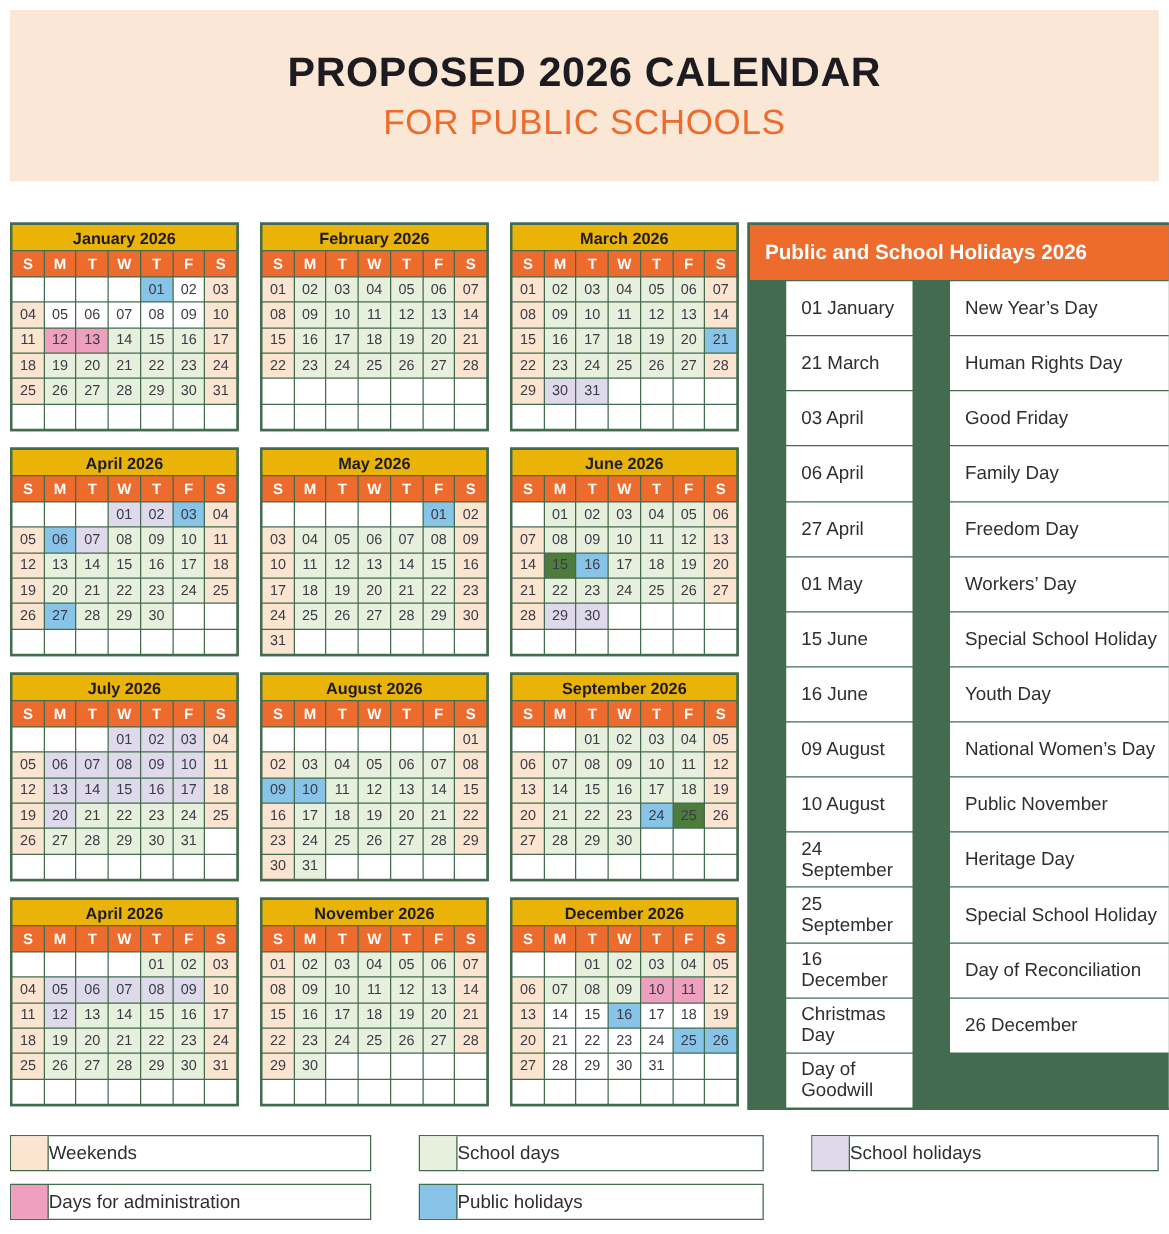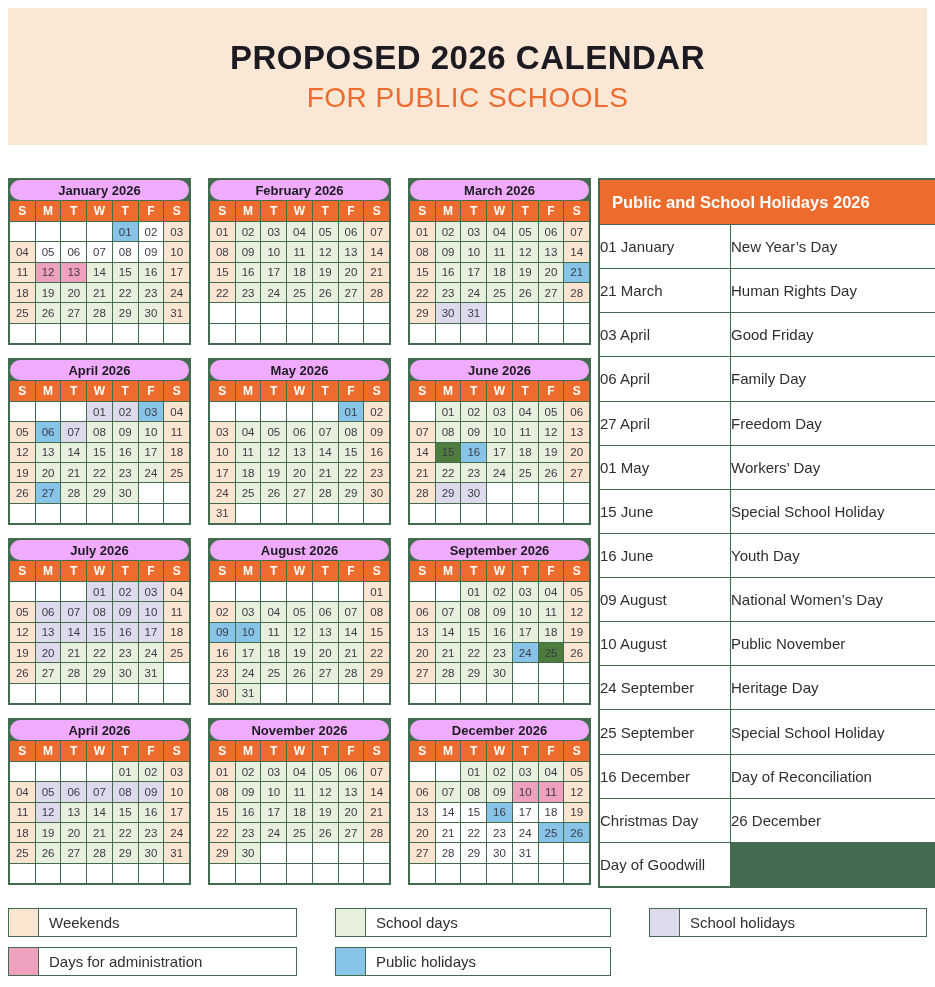--- a/index.html
+++ b/index.html
@@ -20,23 +20,23 @@
     position: absolute; left: 8px; top: 178px;
     display: grid; grid-template-columns: repeat(3, 183px);
     column-gap: 17px; row-gap: 13px; grid-auto-rows: 167px;
   }
   .month {
     display: grid; grid-template-columns: repeat(7, 1fr);
     grid-template-rows: 20px 20px repeat(6, 1fr);
     gap: 1px; background: var(--border-green); border: 2px solid var(--border-green);
   }
   .m-title {
-    grid-column: 1 / 8; background: #f0abfc;
+    grid-column: 1 / 8; background: #eab308;
     display: flex; align-items: center; justify-content: center;
-    font-weight: bold; font-size: 13px; color: var(--title-text); border-radius: 10px;
+    font-weight: bold; font-size: 13px; color: var(--title-text);
   }
   .m-wd {
     background: var(--orange); color: #fff;
     display: flex; align-items: center; justify-content: center;
     font-size: 12px; font-weight: bold;
   }
   .m-cell {
     background: #fff; display: flex; align-items: center; justify-content: center;
     font-size: 11.5px; color: var(--day-text);
   }
@@ -54,36 +54,36 @@
     grid-template-rows: 44px repeat(15, 1fr);
     gap: 1px; background: var(--border-green); border: 2px solid var(--border-green);
   }
   .h-header {
     grid-column: 1 / 3; background: var(--orange); color: #fff;
     font-weight: bold; font-size: 16.5px;
     display: flex; align-items: center; padding-left: 12px;
   }
   .h-date, .h-name {
     background: #fff; display: flex; align-items: center;
-    padding-left: 0; font-size: 15px; color: var(--holiday-text);
+    padding-left: 12px; font-size: 15px; color: var(--holiday-text); margin-left: 29px;
   }
 
   .legend {
     position: absolute; left: 8px; top: 908px; width: 919px;
     display: flex; justify-content: space-between;
   }
   .legend-col { display: flex; flex-direction: column; gap: 10px; }
   .legend-col:nth-child(1) { width: 289px; }
   .legend-col:nth-child(2) { width: 276px; }
   .legend-col:nth-child(3) { width: 278px; }
   .legend-item { display: flex; height: 29px; border: 1px solid var(--border-green); background: #fff; }
   .legend-swatch { width: 30px; border-right: 1px solid var(--border-green); }
   .legend-label {
     flex: 1; display: flex; align-items: center;
-    padding-left: 10px; font-size: 15px; color: var(--holiday-text); text-align: center;
+    font-size: 15px; color: var(--holiday-text); text-align: center;
   }
 </style>
 </head>
 <body>
 
 <div class="header-band">
   <div class="header-title">PROPOSED 2026 CALENDAR</div>
   <div class="header-subtitle">FOR PUBLIC SCHOOLS</div>
 </div>
 

